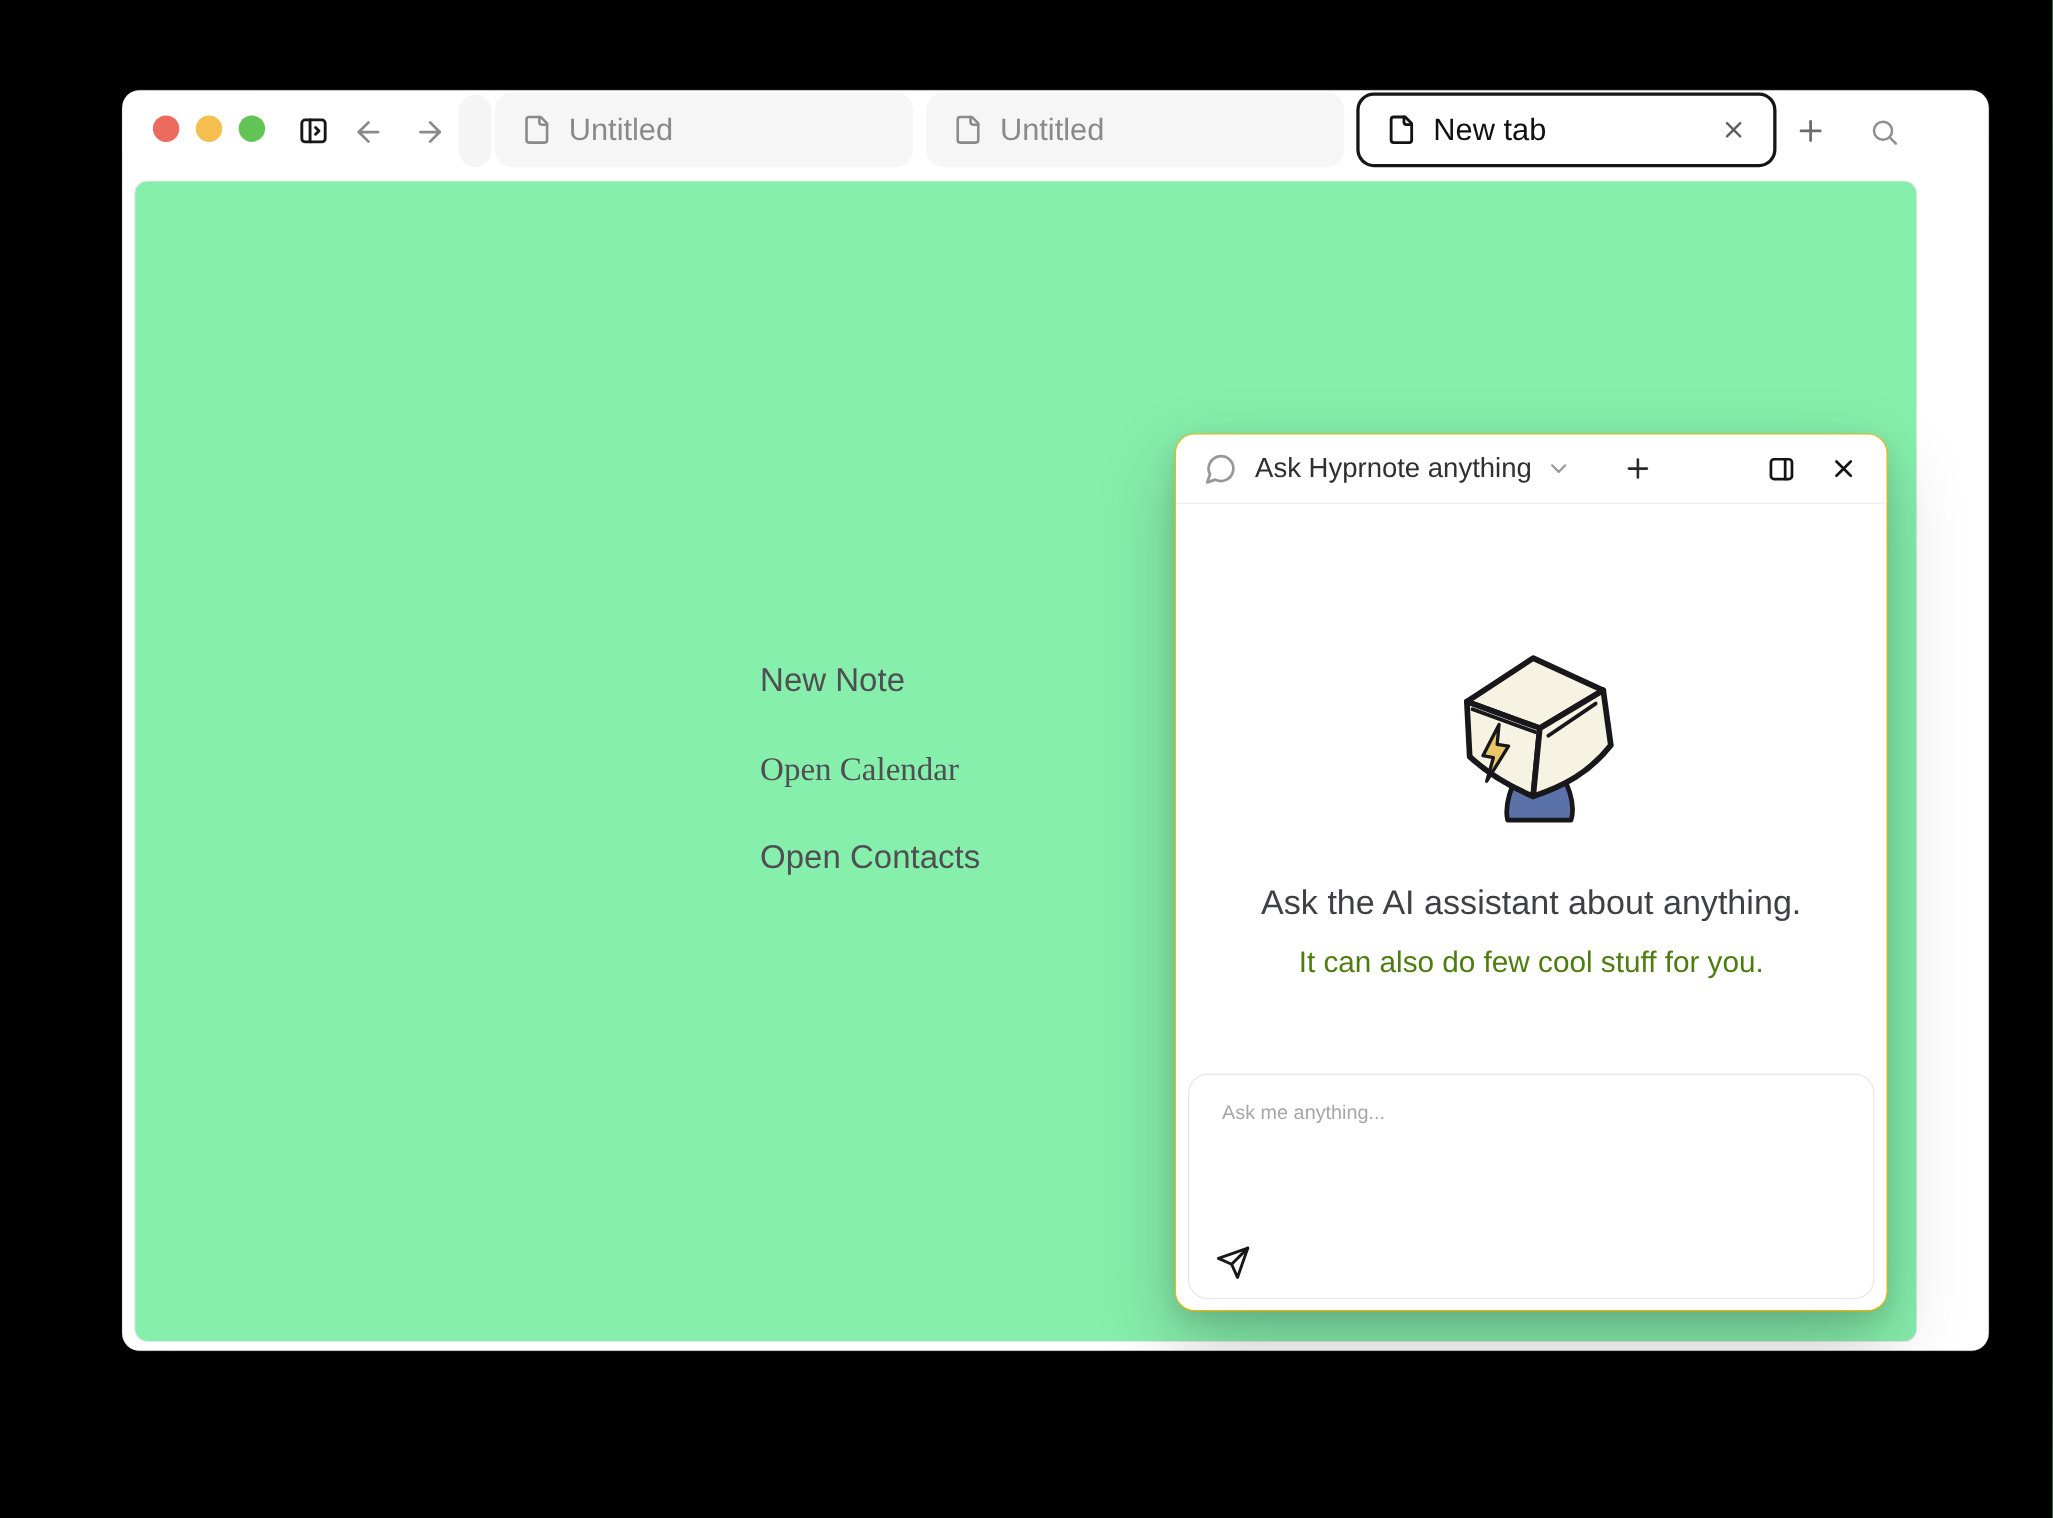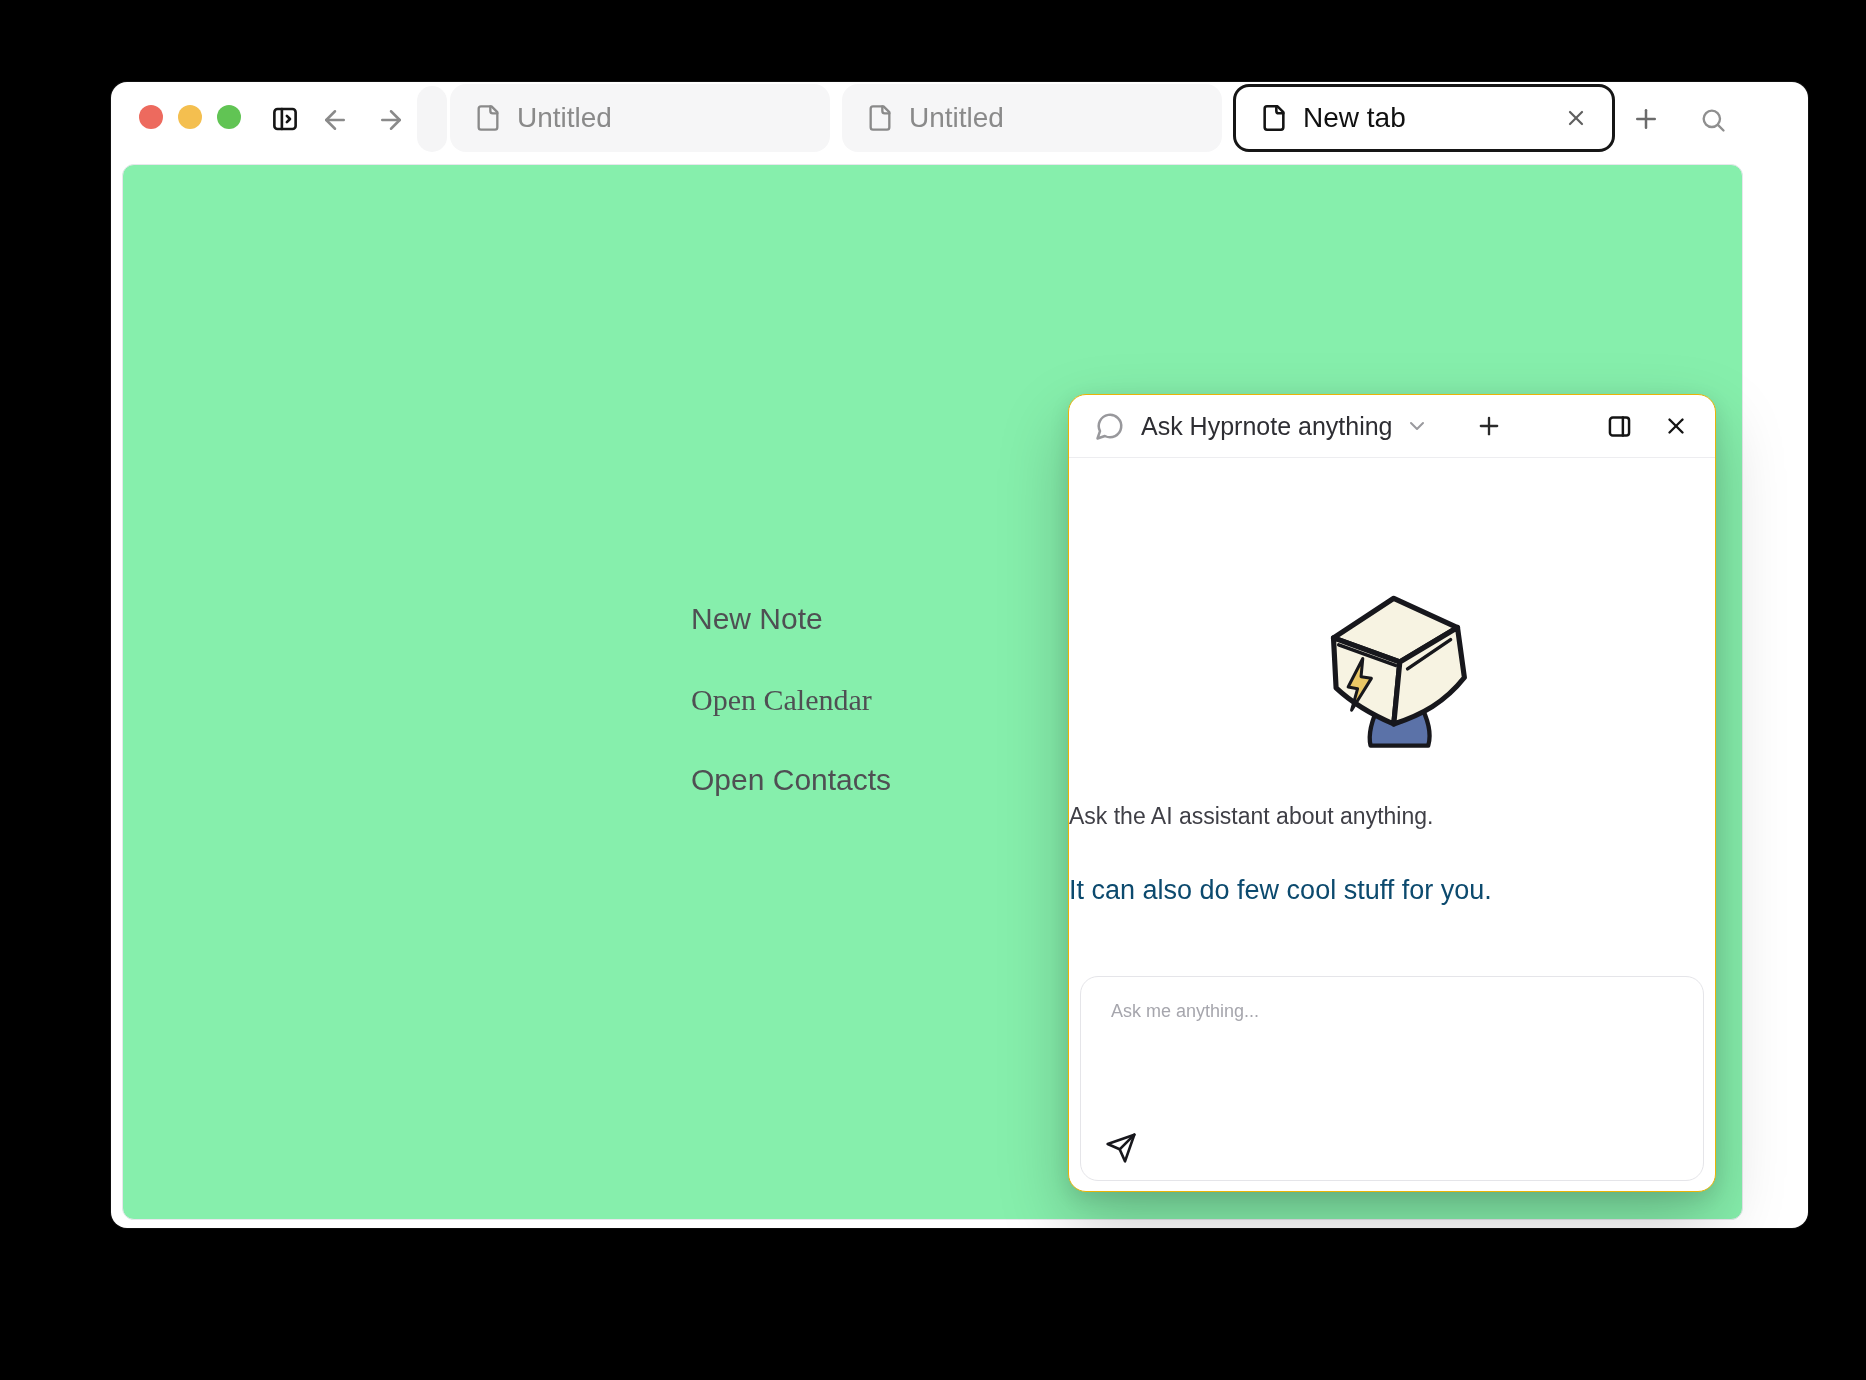--- a/index.html
+++ b/index.html
@@ -56,26 +56,26 @@
     display:flex;align-items:center;padding:0 26px;border-bottom:1px solid #ededf0;
   }
   .panel-title{font-size:25px;font-weight:500;color:#2e2e33;margin-left:16px;white-space:nowrap;}
   .hd-chevron{margin-left:12px;display:flex;}
   .hd-plus{margin-left:46px;display:flex;background:none;border:none;padding:0;}
   .hd-spacer{flex:1;}
   .hd-panel{display:flex;background:none;border:none;padding:0;}
   .hd-close{margin-left:30px;display:flex;background:none;border:none;padding:0;}
   .robot{position:absolute;left:249px;top:178px;width:155px;height:178px;}
   .empty-title{
-    position:absolute;left:0;top:408px;width:100%;text-align:left;
-    font-size:23px;color:#3f3f46;
+    position:absolute;left:0;top:408px;width:100%;text-align:center;
+    font-size:31px;color:#3f3f46;
   }
   .empty-sub{
-    position:absolute;left:0;top:480px;width:100%;
-    font-size:27px;color:#0c4a6e;
+    position:absolute;left:0;top:465px;width:100%;text-align:center;
+    font-size:27px;color:#4d7c0f;
   }
   .composer{
     position:absolute;left:11px;right:11px;bottom:10px;height:205px;
     border:1.5px solid #e5e5e9;border-radius:18px;box-sizing:border-box;background:#fff;
   }
   .composer textarea{
     position:absolute;left:4px;top:0;width:100%;height:140px;box-sizing:border-box;
     border:none;outline:none;resize:none;background:transparent;
     padding:24px 26px;font-size:18px;color:#3a3a40;
     font-family:"Liberation Sans","DejaVu Sans",sans-serif;

